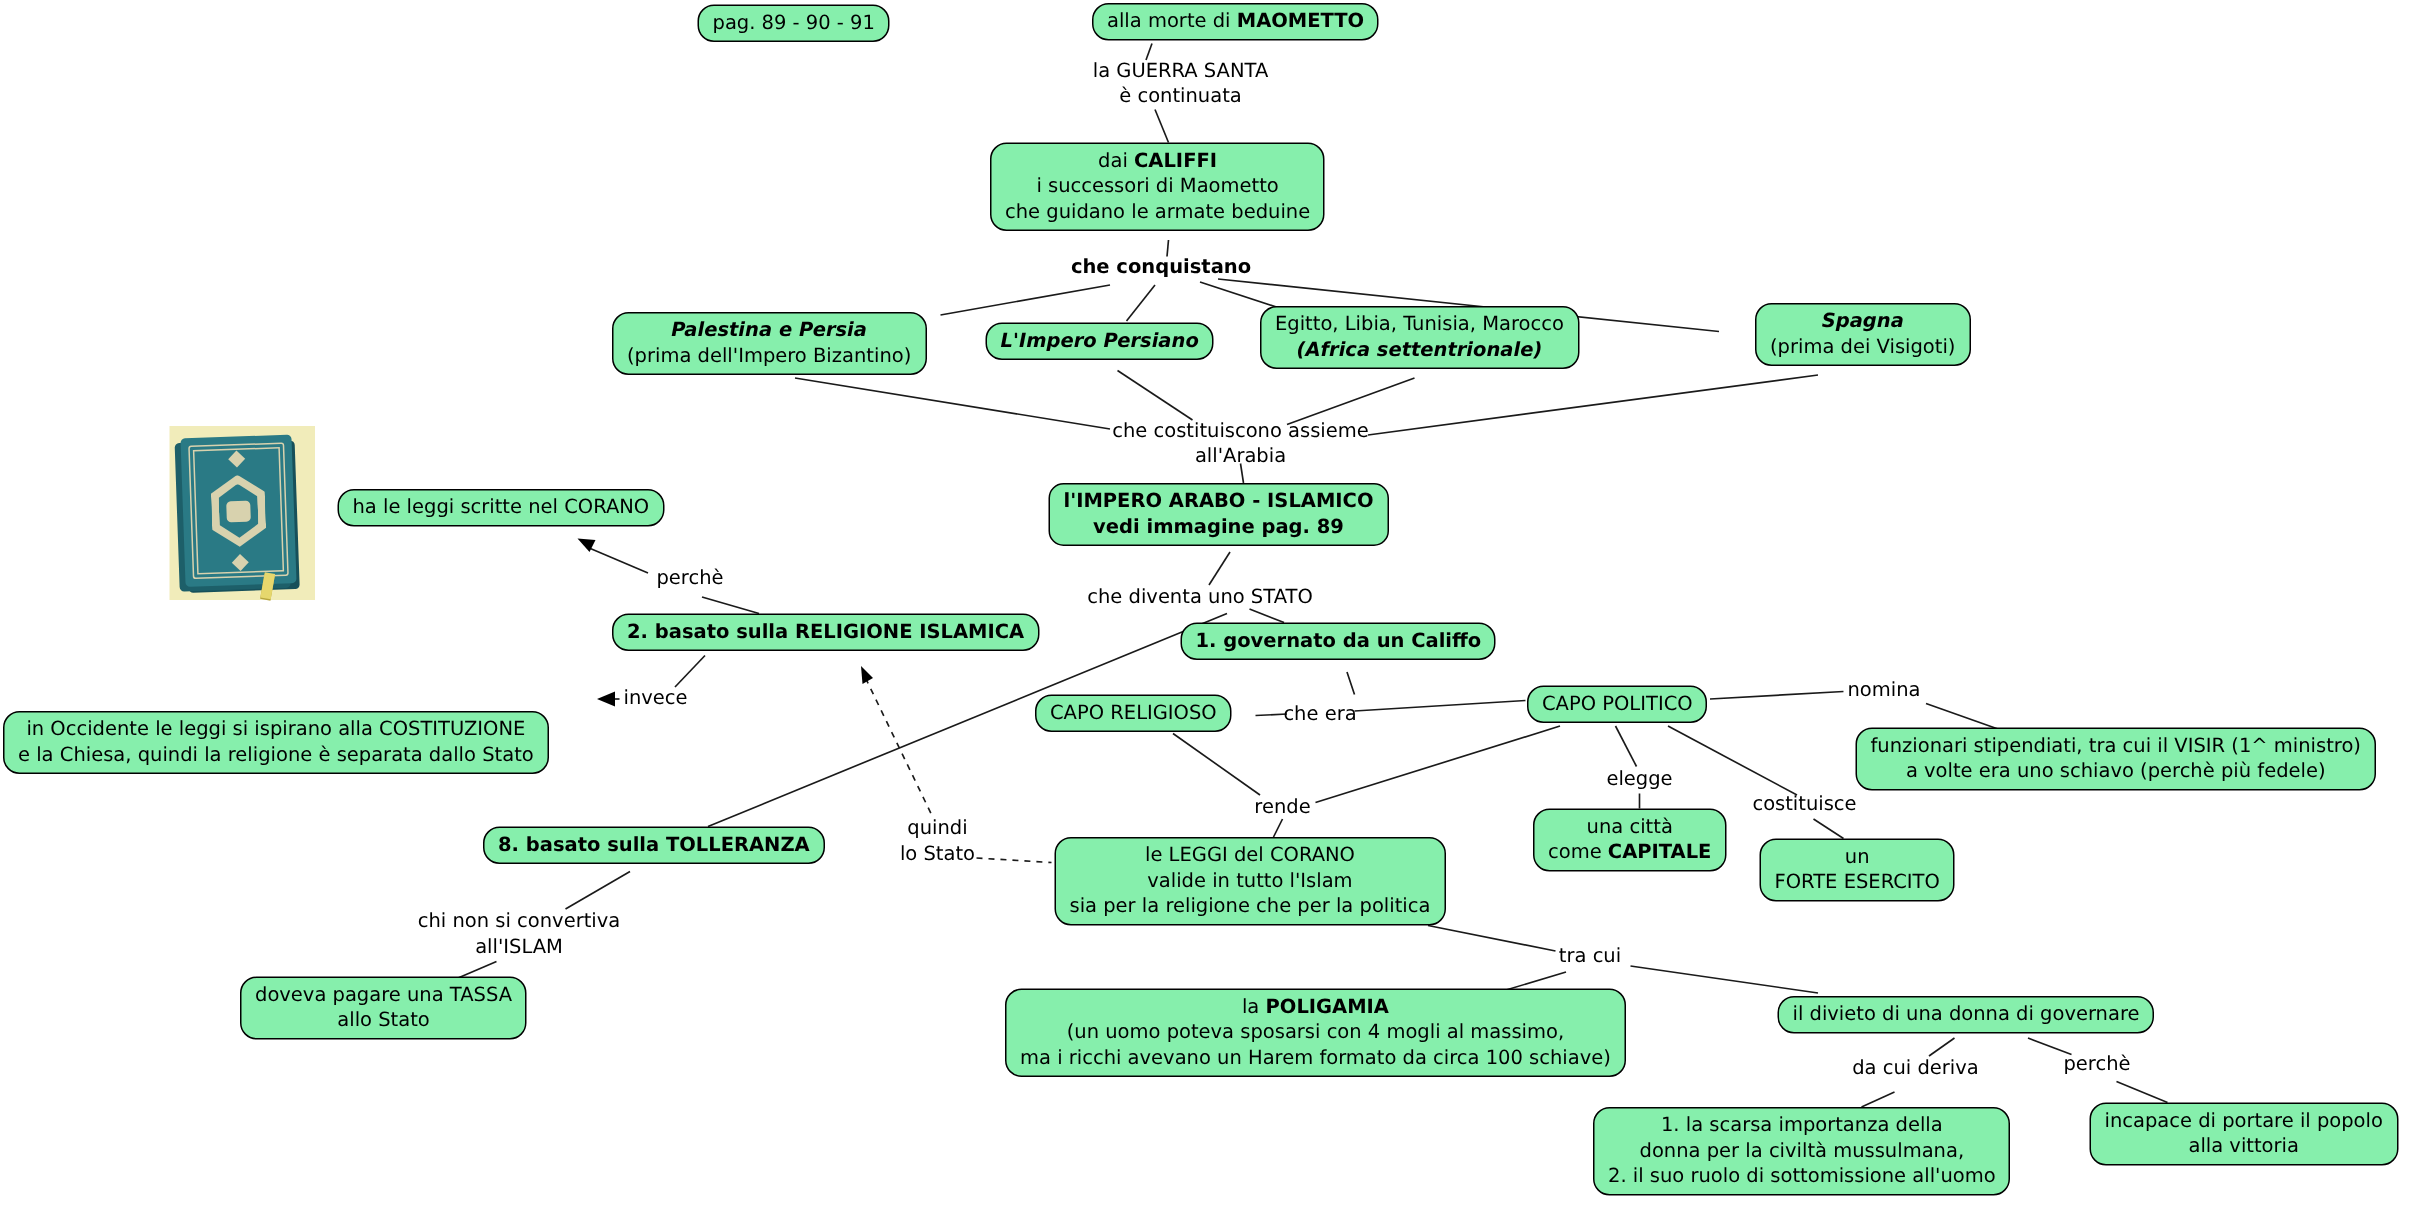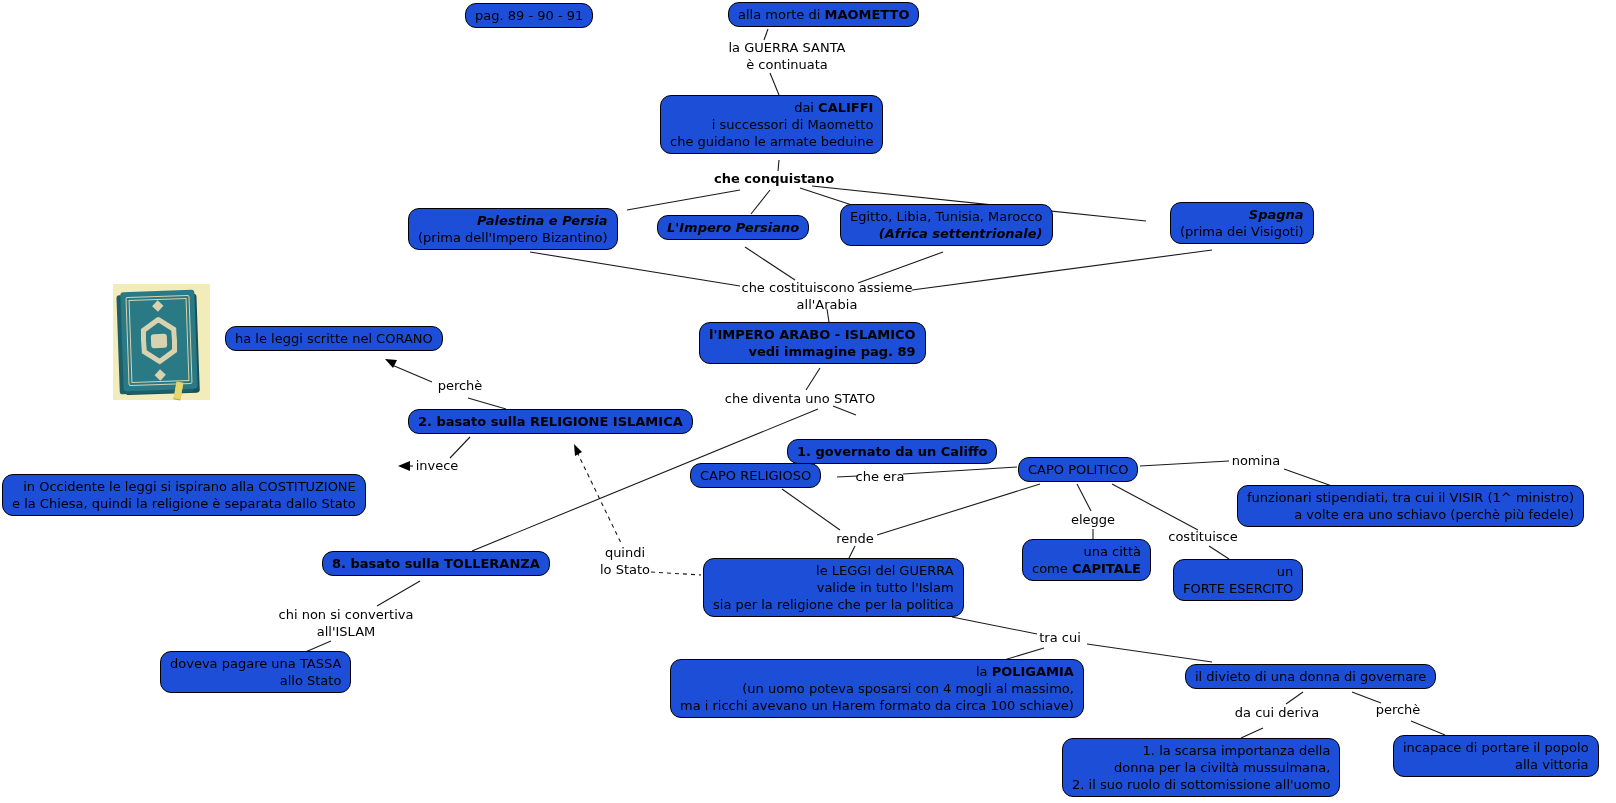--- a/index.html
+++ b/index.html
@@ -1,19 +1,19 @@
 <!DOCTYPE html>
 <html><head>
 <meta charset="utf-8">
 <style>
   html,body{margin:0;padding:0;background:#fff;}
   #canvas{position:relative;width:1616px;height:803px;background:#ffffff;
           font-family:"DejaVu Sans","Liberation Sans",sans-serif;font-size:13px;color:#000;overflow:hidden;}
-  .box{position:absolute;background:#1d4ed8;border:1.4px solid #000;border-radius:11px;
-       padding:3px 9px;text-align:right;line-height:1.32;white-space:nowrap;box-sizing:border-box;}
+  .box{position:absolute;background:#86efac;border:1.4px solid #000;border-radius:11px;
+       padding:3px 9px;text-align:center;line-height:1.32;white-space:nowrap;box-sizing:border-box;}
   .lbl{position:absolute;text-align:center;line-height:1.28;white-space:nowrap;}
   .cx{transform:translateX(-50%);}
   .b{font-weight:bold;}
   .bi{font-weight:bold;font-style:italic;}
   svg.edges{position:absolute;left:0;top:0;}
   
   .book-wrap{position:absolute;left:113px;top:284px;width:97px;height:116px;background:#f1ecba;}
   .book{position:absolute;left:9px;top:7px;width:74px;height:99px;background:#2a7a85;border-radius:3px;
         transform:rotate(-2deg);box-shadow:-4px 3px 0 #1d5f69,2px 4px 0 #17505a;}
   .book-frame{position:absolute;left:5px;top:5px;right:5px;bottom:5px;border:4px double #d8d2ae;border-radius:2px;}
@@ -141,42 +141,42 @@
   <div class="box" style="left:1145px;top:202px;margin-left:25px;">
     <div class="bi">Spagna</div>
     <div>(prima dei Visigoti)</div>
   </div>
 
   <div class="lbl cx" style="left:827px;top:280px;">
     <div>che costituiscono assieme</div>
     <div>all'Arabia</div>
   </div>
 
-  <div class="box b" style="left:699px;top:322px;">
+  <div class="box b" style="left:699px;top:322px;border-radius:10px;">
     <div>l'IMPERO ARABO - ISLAMICO</div>
     <div>vedi immagine pag. 89</div>
   </div>
 
   <div class="box" style="left:225px;top:326px;">
     <span>ha le leggi scritte nel CORANO</span>
   </div>
 
   <div class="lbl cx" style="left:460px;top:378px;">
     <span>perchè</span>
   </div>
 
   <div class="box b" style="left:408px;top:409px;">
     <span>2. basato sulla RELIGIONE ISLAMICA</span>
   </div>
 
   <div class="lbl cx" style="left:800px;top:391px;">
     <span>che diventa uno STATO</span>
   </div>
 
-  <div class="box b" style="left:787px;top:415px;margin-top:24px;">
+  <div class="box b" style="left:787px;top:415px;">
     <span>1. governato da un Califfo</span>
   </div>
 
   <div class="box" style="left:690px;top:463px;border-radius:11px;">
     <span>CAPO RELIGIOSO</span>
   </div>
 
   <div class="lbl cx" style="left:880px;top:469px;">
     <span>che era</span>
   </div>
@@ -215,21 +215,21 @@
   <div class="lbl cx" style="left:855px;top:531px;">
     <span>rende</span>
   </div>
 
   <div class="lbl cx" style="left:625px;top:545px;">
     <div>quindi</div>
     <div>lo Stato</div>
   </div>
 
   <div class="box" style="left:703px;top:558px;">
-    <div>le LEGGI del GUERRA</div>
+    <div>le LEGGI del CORANO</div>
     <div>valide in tutto l'Islam</div>
     <div>sia per la religione che per la politica</div>
   </div>
 
   <div class="lbl cx" style="left:437px;top:458px;">
     <span>invece</span>
   </div>
 
   <div class="box" style="left:2px;top:474px;">
     <div>in Occidente  le leggi si ispirano alla COSTITUZIONE</div>

